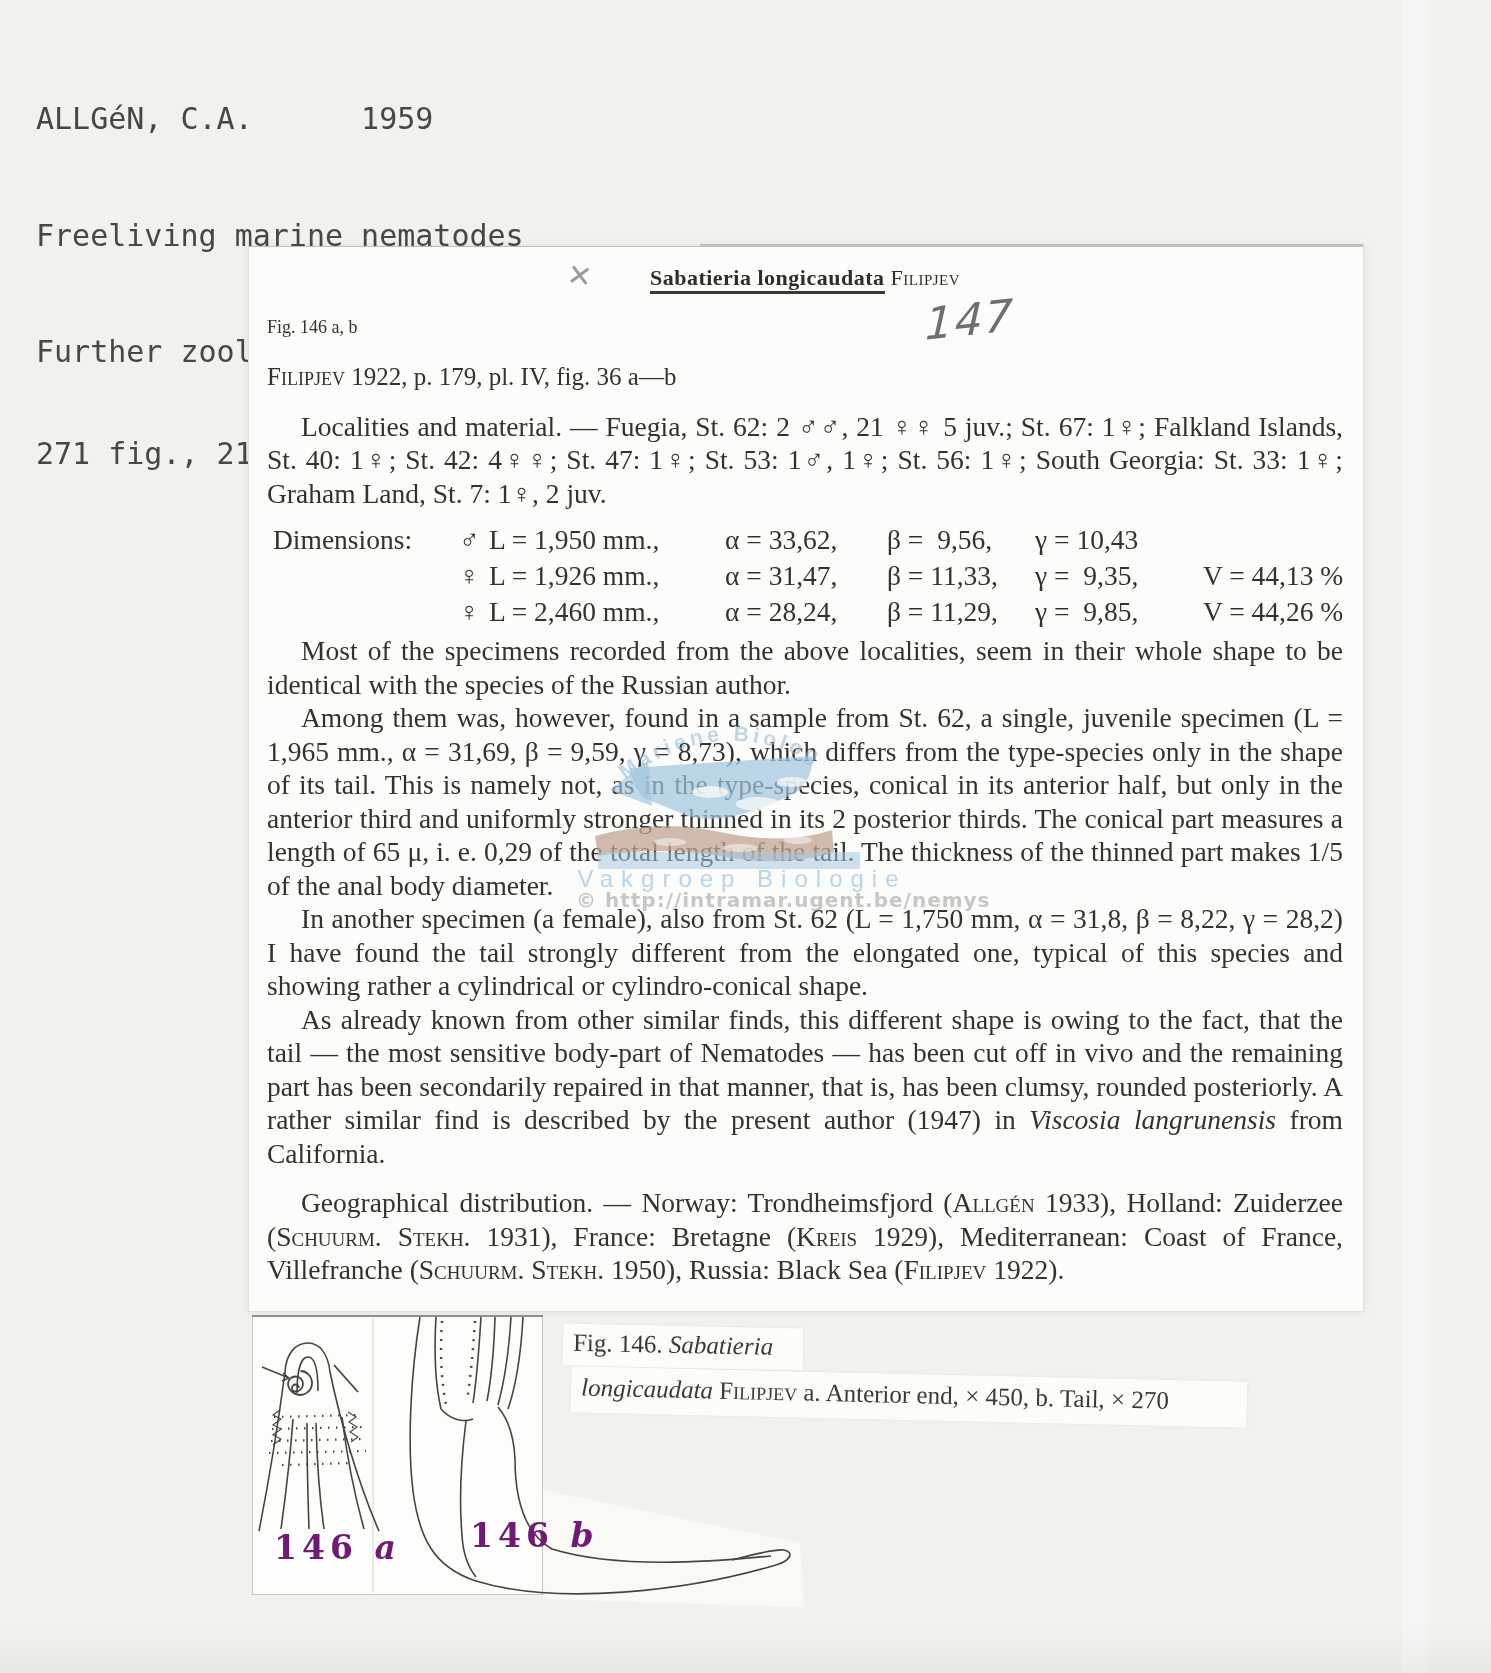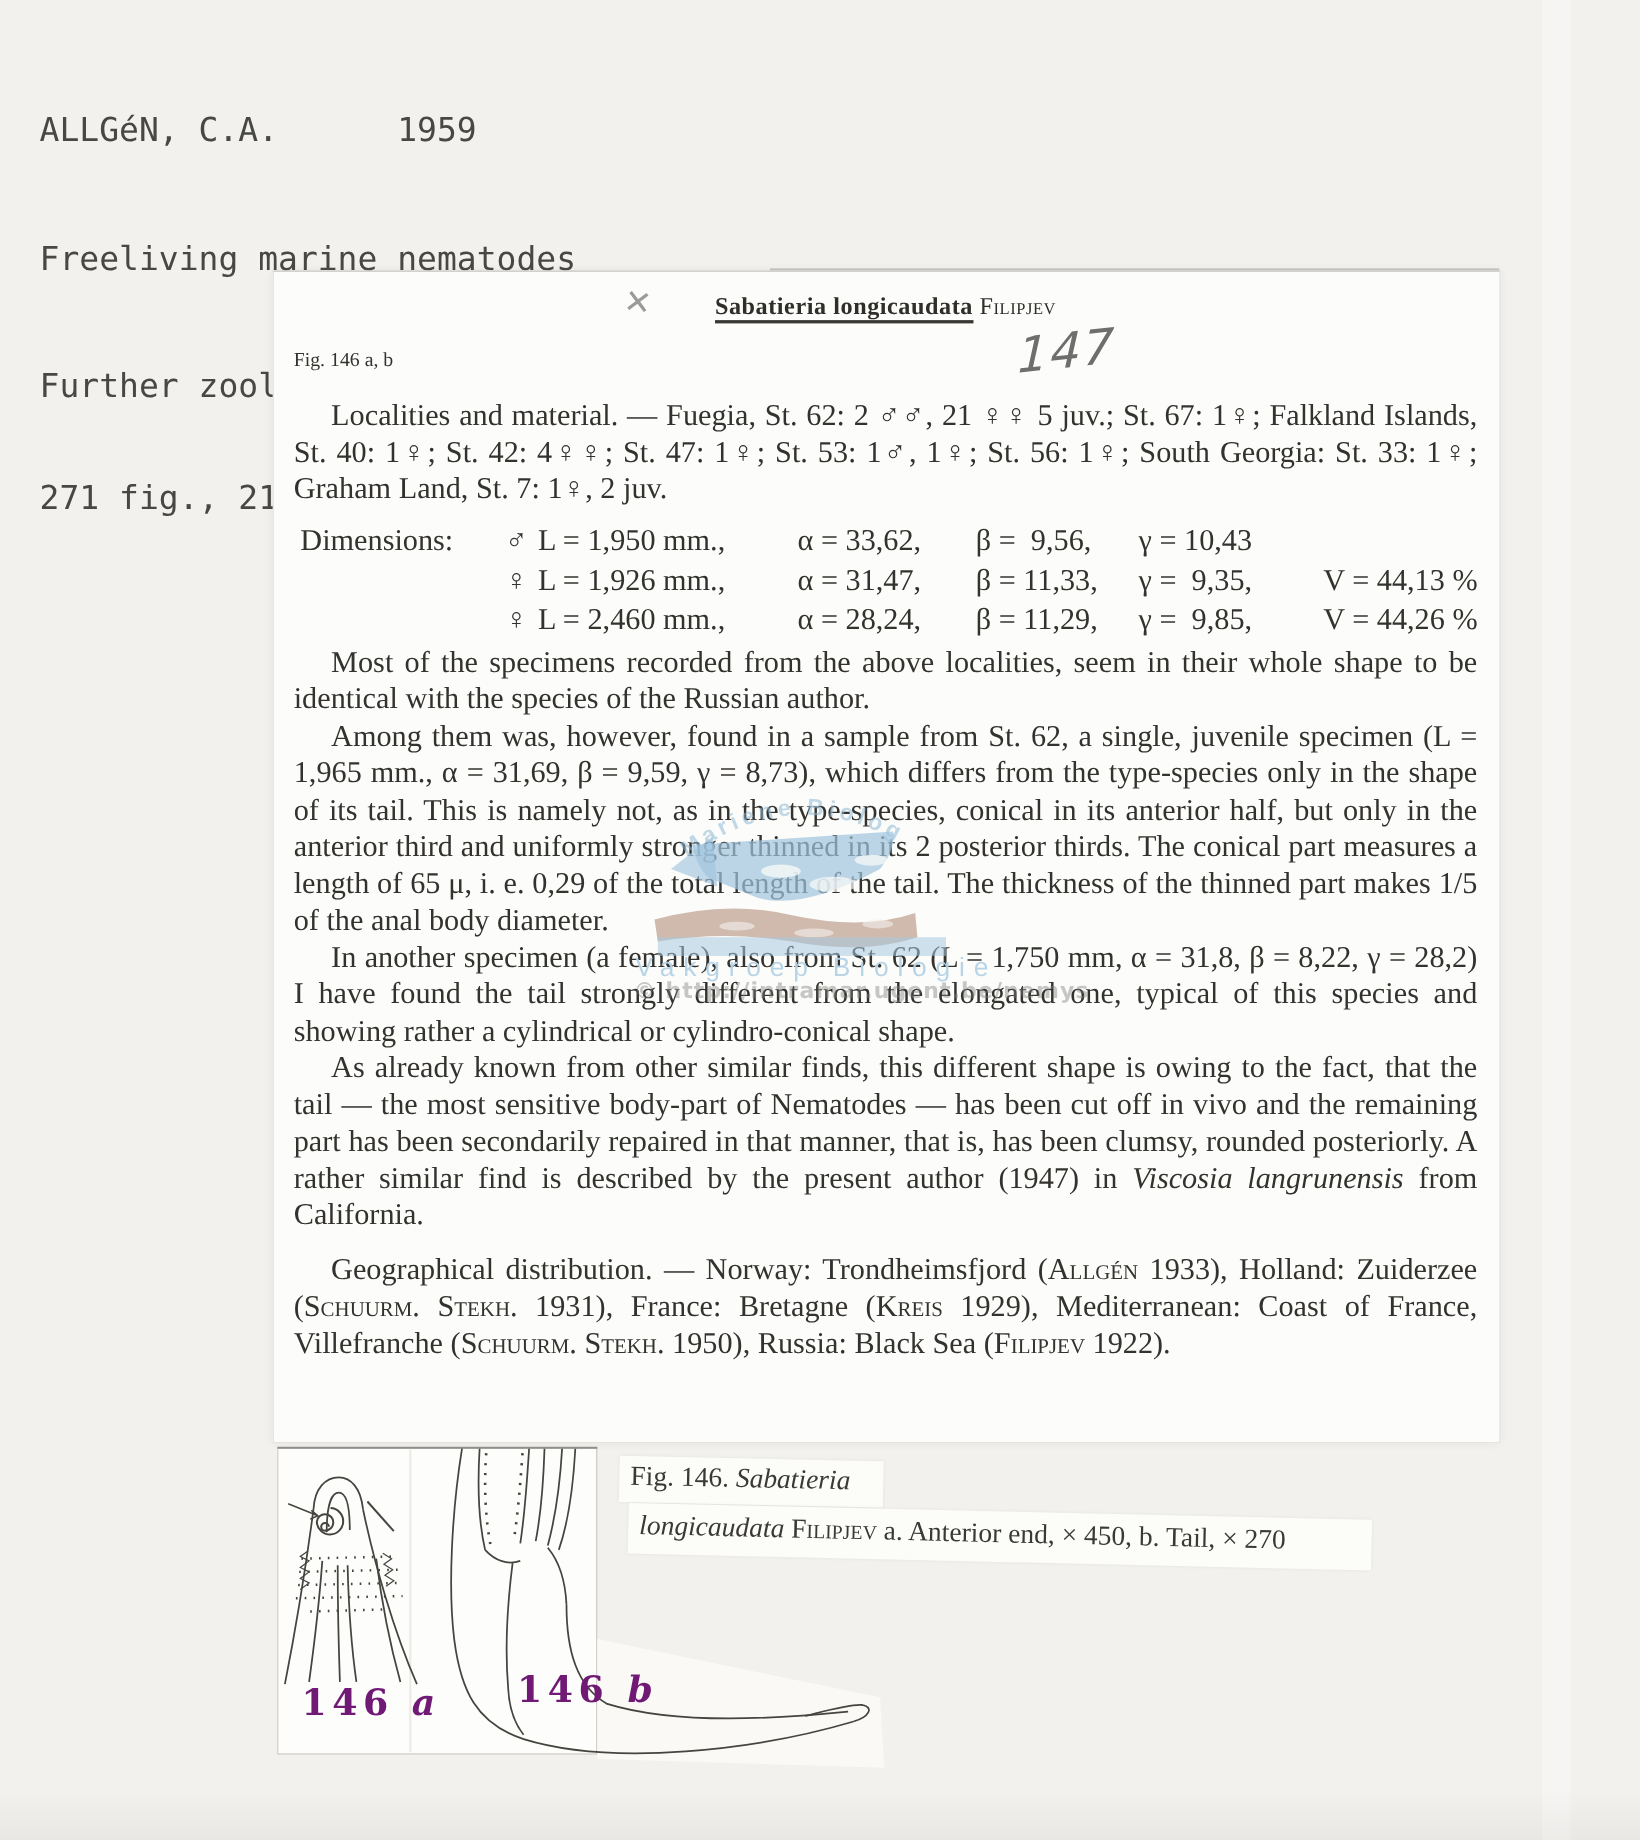--- a/index.html
+++ b/index.html
@@ -101,20 +101,21 @@
   </header>
 
   <div class="page-topline"></div>
 
   <section class="page">
     <span class="xmark">✕</span>
     <span class="hw147">147</span>
 
     <h1 class="title"><span class="s-bu">Sabatieria longicaudata</span><span> </span><span class="s-sc">Filipjev</span></h1>
     <div class="figline">Fig. 146 a, b</div>
+    <div class="citation"><span class="s-sc">Filipjev</span><span> 1922, p. 179, pl. IV, fig. 36 a—b</span></div>
 
     <p class="para"><span>Localities and material. — Fuegia, St. 62: 2 ♂♂, 21 ♀♀ 5 juv.; St. 67: 1♀; Falkland Islands, St. 40: 1♀; St. 42: 4♀♀; St. 47: 1♀; St. 53: 1♂, 1♀; St. 56: 1♀; South Georgia: St. 33: 1♀; Graham Land, St. 7: 1♀, 2 juv.</span></p>
 
     <div class="dims">
         <div class="dim-row">
           <span>Dimensions:</span>
           <span>♂</span>
           <span>L = 1,950 mm.,</span>
           <span>α = 33,62,</span>
           <span>β =  9,56,</span>

